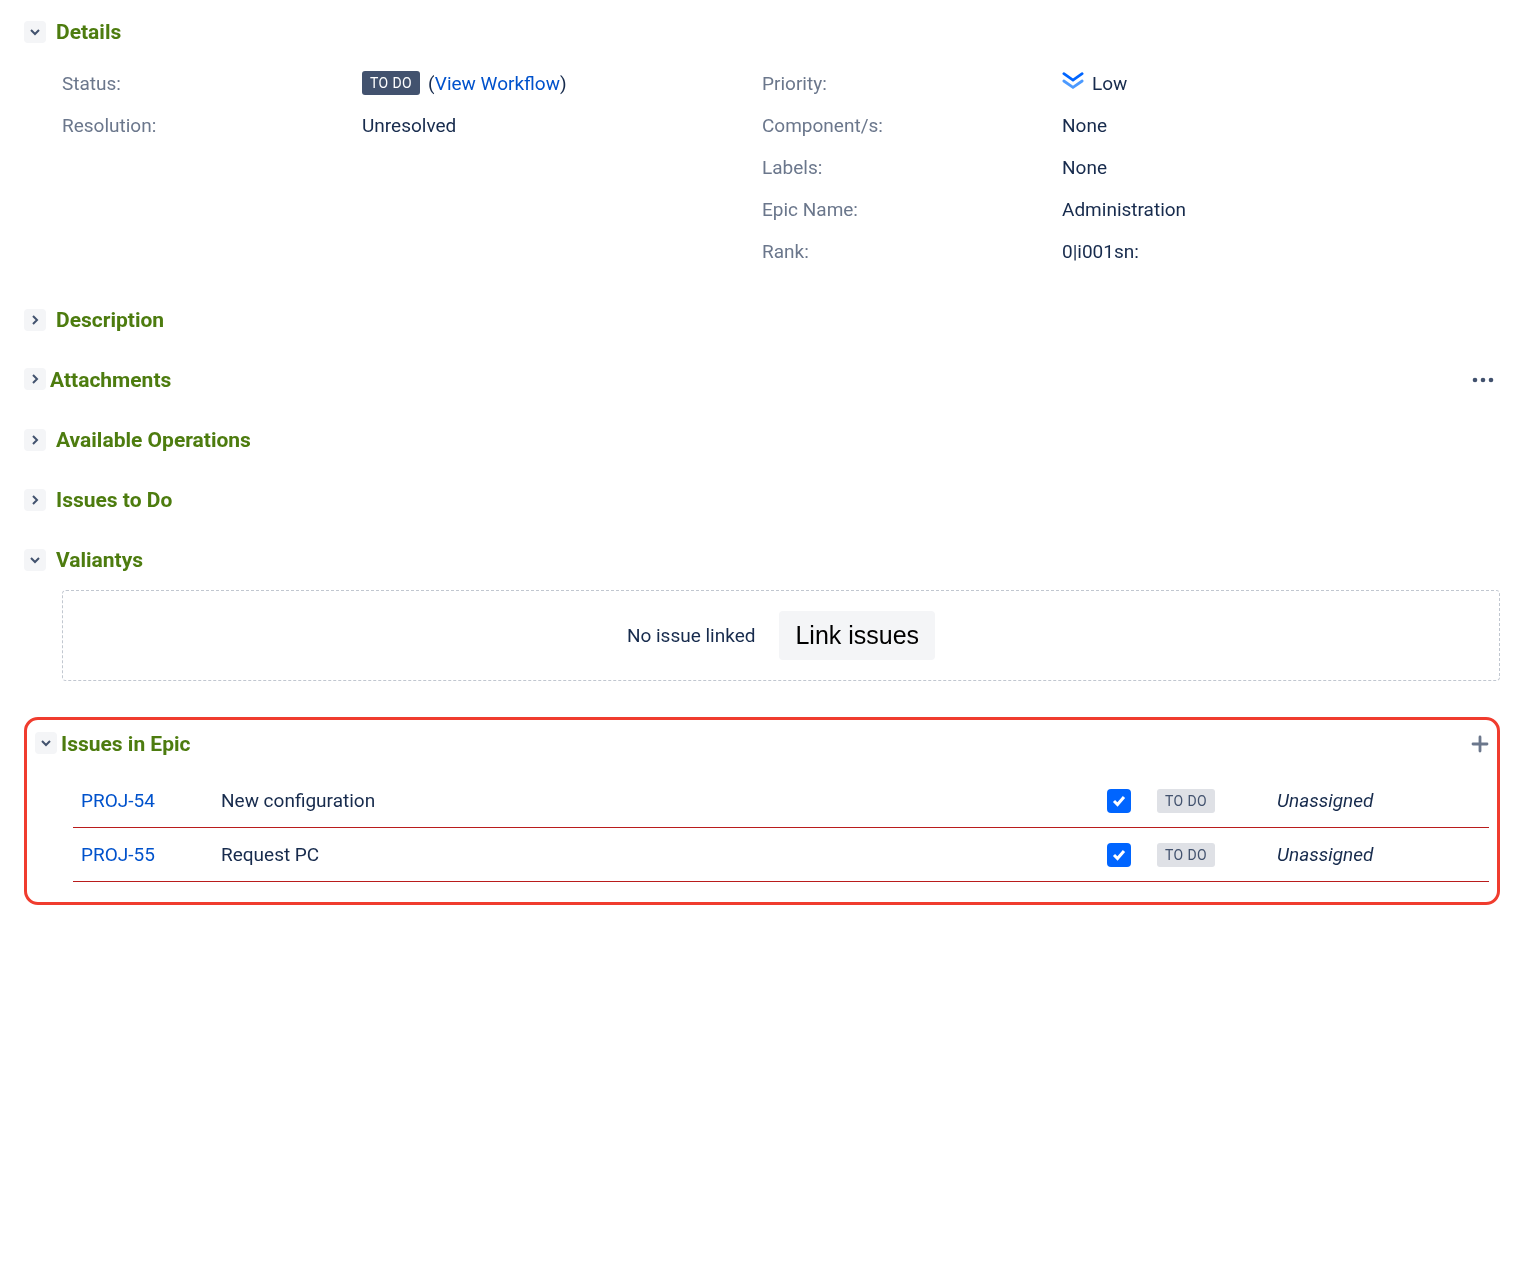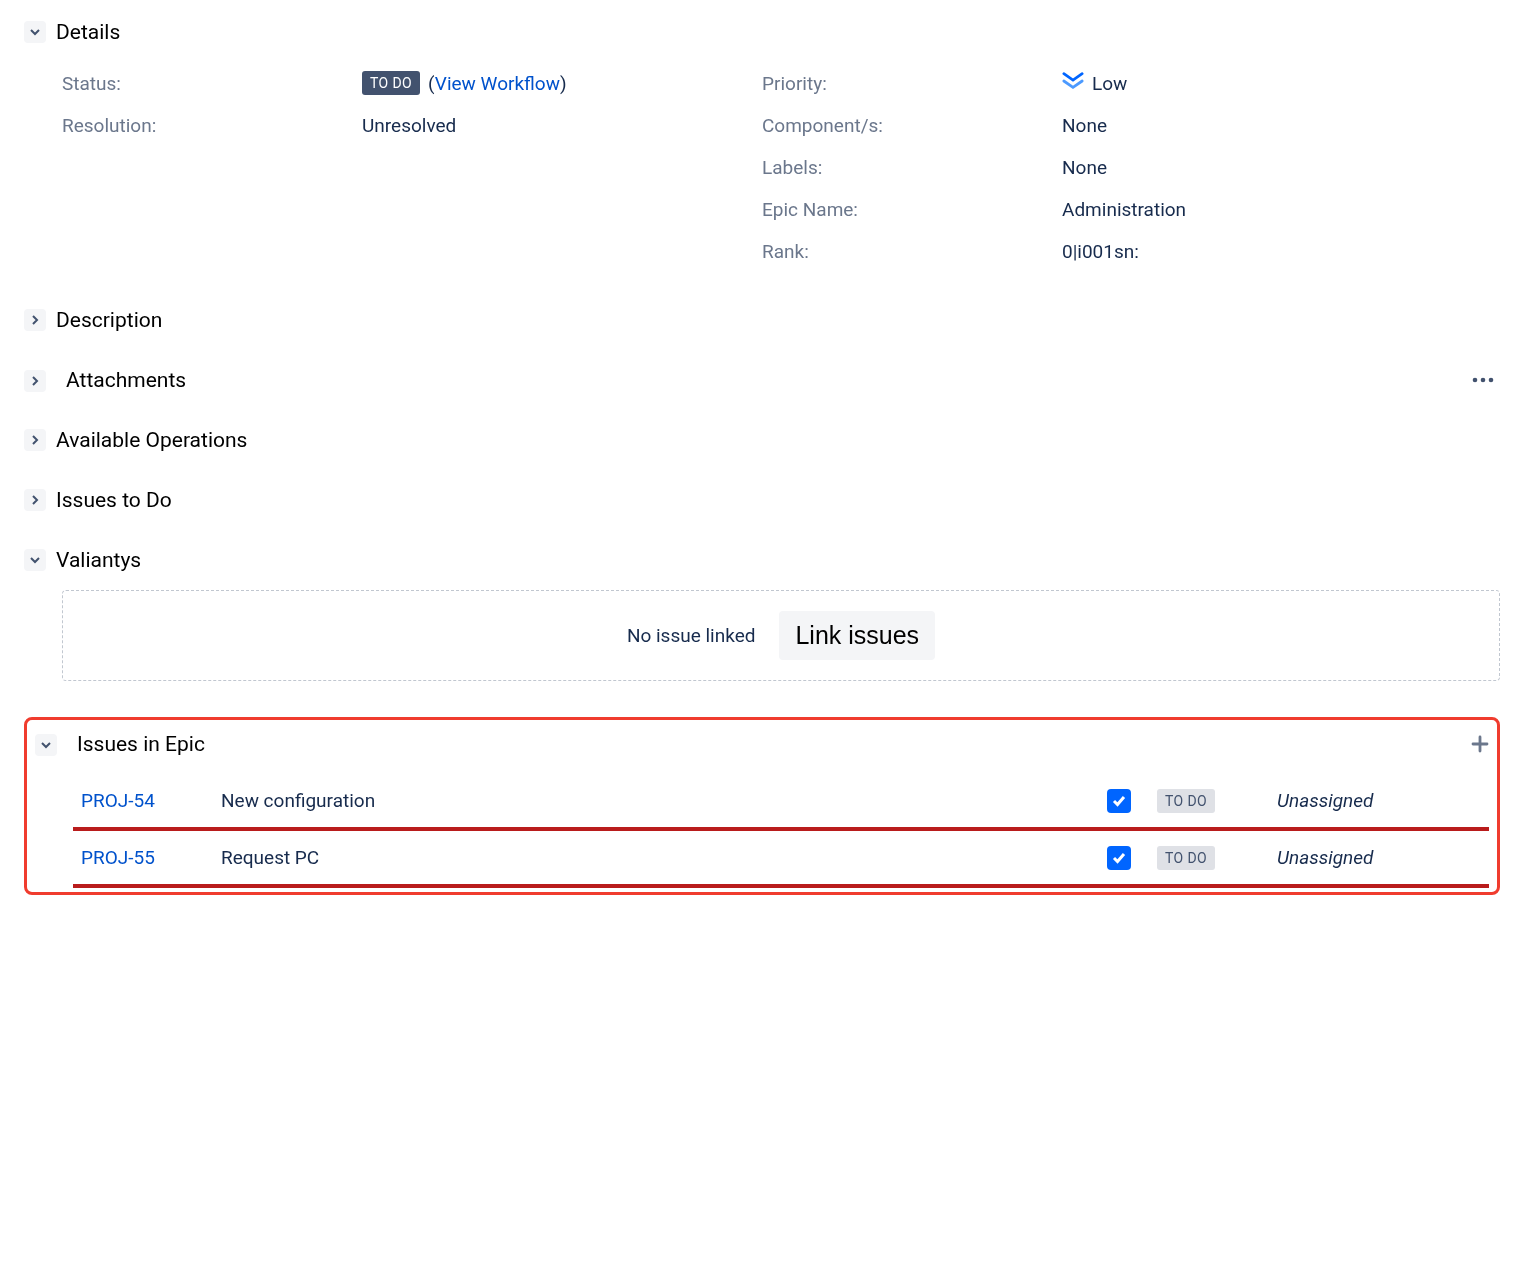--- a/index.html
+++ b/index.html
@@ -19,39 +19,39 @@
     display: flex;
     align-items: center;
     gap: 10px;
     margin-bottom: 18px;
   }
   .section-header.with-actions {
     justify-content: space-between;
   }
   .section-header-left {
     display: flex;
-    align-items: flex-end;
-    gap: 20px;
+    align-items: flex-start;
+    gap: 4px;
   }
   .toggle {
     width: 22px;
     height: 22px;
     border-radius: 4px;
     background: #F4F5F7;
     display: flex;
     align-items: center;
     justify-content: center;
     cursor: pointer;
     color: #42526E;
   }
   .toggle svg { width: 12px; height: 12px; }
   .section-title {
-    font-weight: 400;
+    font-weight: 700;
     font-size: 21px;
-    color: #000000;
+    color: #4d7c0f;
   }
   .kebab {
     color: #42526E;
     cursor: pointer;
     padding: 6px;
     border-radius: 4px;
     display: flex;
     align-items: center;
   }
   .kebab svg { width: 22px; height: 6px; }
@@ -124,22 +124,22 @@
     background: #F4F5F7;
     border: none;
     border-radius: 4px;
     padding: 10px 16px;
     font-size: 25px;
     color: #000000;
     cursor: pointer;
   }
   .highlight-box {
     border: 3px solid #F03C2E;
-    border-radius: 8px;
-    padding: 12px 8px 4px 8px;
+    border-radius: 14px;
+    padding: 12px 8px 20px 8px;
   }
   .highlight-box .section-header {
     margin-bottom: 18px;
   }
   .plus {
     color: #6B778C;
     cursor: pointer;
     border-radius:4px;
     display:flex;
     align-items:center;
@@ -147,21 +147,21 @@
   }
   .plus svg { width:18px; height:18px; }
   .epic-table {
     width: 100%;
     border-collapse: collapse;
     margin-left: 38px;
     width: calc(100% - 38px);
   }
   .epic-table td {
     padding: 14px 8px;
-    border-bottom: 4px solid #b91c1c;
+    border-bottom: 1px solid #b91c1c;
     font-size: 19px;
     vertical-align: middle;
   }
   .epic-table td:first-child {
     width: 140px;
     color: #0052CC;
     cursor: pointer;
   }
   .epic-table td.cb { width: 60px; text-align:center; }
   .epic-table td.status-cell { width: 120px; }

